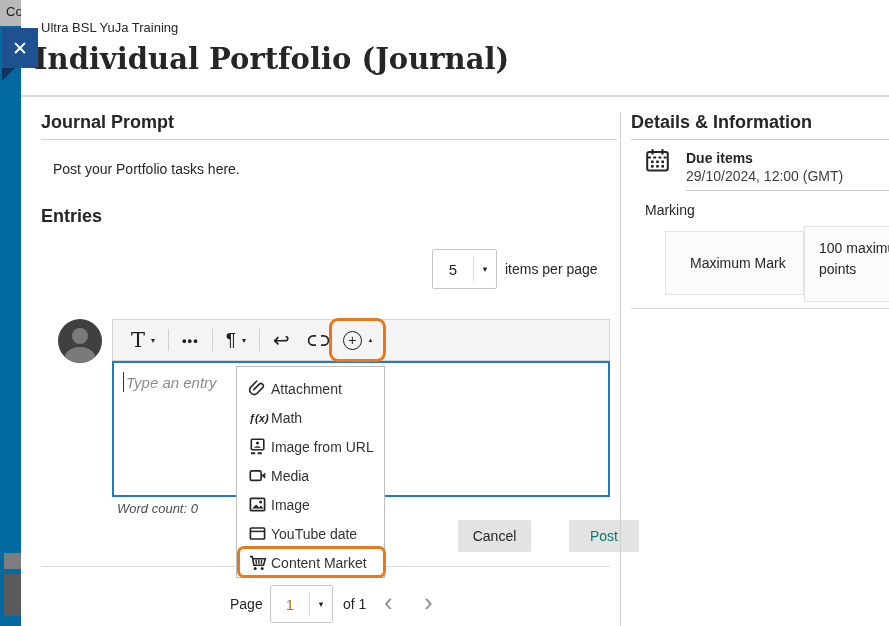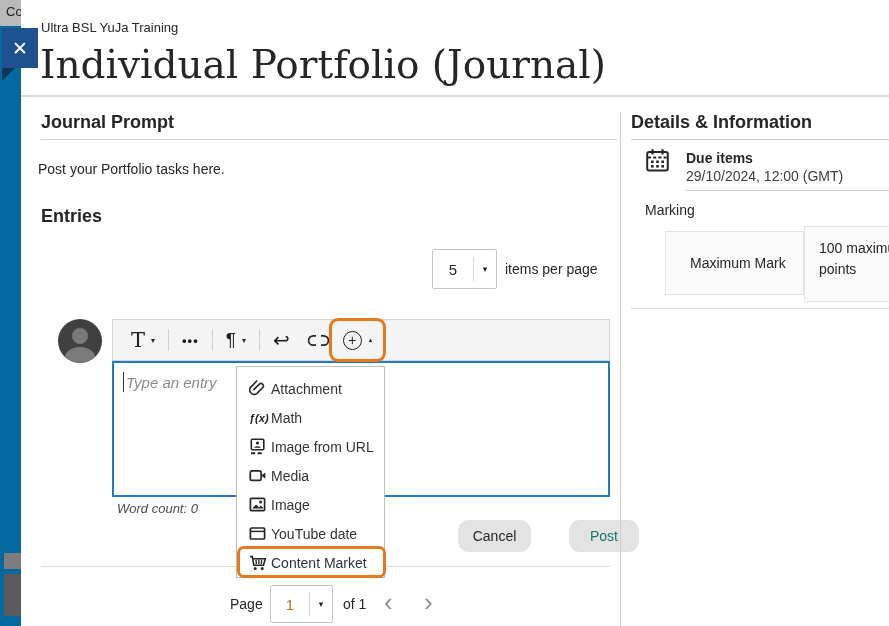--- a/index.html
+++ b/index.html
@@ -18,27 +18,27 @@
                color:#fff; display:flex; align-items:center; justify-content:center; font-size:19px;
                z-index:30; cursor:pointer; }
   .close-tail { position:absolute; left:2px; top:68px; width:0; height:0;
                 border-top:13px solid #12335c; border-right:13px solid transparent; z-index:30; }
 
   
   .panel { position:absolute; left:21px; top:0; width:868px; height:626px; background:#fff; }
   .abs { position:absolute; }
 
   .breadcrumb { left:20px; top:20px; font-size:13px; }
-  .page-title { left:19px; top:42px; font-family:"DejaVu Serif","Liberation Serif",serif; font-size:39px; }
+  .page-title { left:13px; top:42px; font-family:"DejaVu Serif","Liberation Serif",serif; font-size:29px;font-weight:bold; }
   .header-rule { left:0; top:95px; width:868px; height:2px; background:#dadada; }
 
   .section-h { font-size:18px; font-weight:600; }
   .jp-heading { left:20px; top:112px; }
   .jp-rule { left:20px; top:139px; width:576px; height:1px; background:#cfcfcf; }
-  .jp-text { left:17px; top:161px; font-size:14px; }
+  .jp-text { left:32px; top:161px; font-size:14px; }
   .entries-heading { left:20px; top:206px; font-size:18px; font-weight:700; }
 
   .ipp-select { left:411px; top:249px; width:65px; height:40px; border:1px solid #c6c6c6; border-radius:2px;
                 background:#fff; display:flex; align-items:center; cursor:pointer; }
   .ipp-select .val { flex:1; text-align:center; font-size:15px; }
   .sel-div { width:1px; height:24px; background:#d9d9d9; }
   .sel-caret { width:22px; text-align:center; font-size:9px; color:#262626; }
   .ipp-label { left:484px; top:261px; font-size:14px; }
 
   
@@ -63,21 +63,21 @@
   .plus-circle { width:19px; height:19px; border:1.6px solid #1f1f1f; border-radius:50%;
                  display:flex; align-items:center; justify-content:center; font-size:14px; line-height:1; }
   .plus-caret { font-size:7px; margin-left:7px; color:#262626; }
 
   .editor-box { left:91px; top:361px; width:498px; height:136px; border:2px solid #2478c8; background:#fff; }
   .ph-row { position:absolute; left:9px; top:9px; display:flex; align-items:center; }
   .cursor-bar { width:1px; height:20px; background:#333; }
   .placeholder { font-style:italic; font-size:15px; color:#8c8c8c; margin-left:2px; }
   .word-count { left:96px; top:501px; font-style:italic; font-size:13px; color:#4c4c4c; }
 
-  .btn { height:32px; background:#e3e3e3; border:none; border-radius:11px; font-size:14px;
+  .btn { height:32px; background:#e3e3e3; border:none; border-radius:1px; font-size:14px;
          font-family:"Liberation Sans",sans-serif; display:flex; align-items:center; justify-content:center; cursor:pointer; }
   .cancel-btn { left:437px; top:520px; width:73px; color:#262626; }
   .post-btn { left:520px; top:520px; width:70px; color:#0f766e;margin-left:28px; }
 
   .pag-rule { left:20px; top:566px; width:569px; height:1px; background:#dadada; }
   .pag-label { left:209px; top:596px; font-size:14px; }
   .pag-select { left:249px; top:585px; width:63px; height:38px; border:1px solid #c6c6c6; border-radius:2px;
                 background:#fff; display:flex; align-items:center; cursor:pointer; }
   .pag-select .val { flex:1; text-align:center; font-size:15px; color:#bc6d1f; }
   .pag-of { left:322px; top:596px; font-size:14px; }

